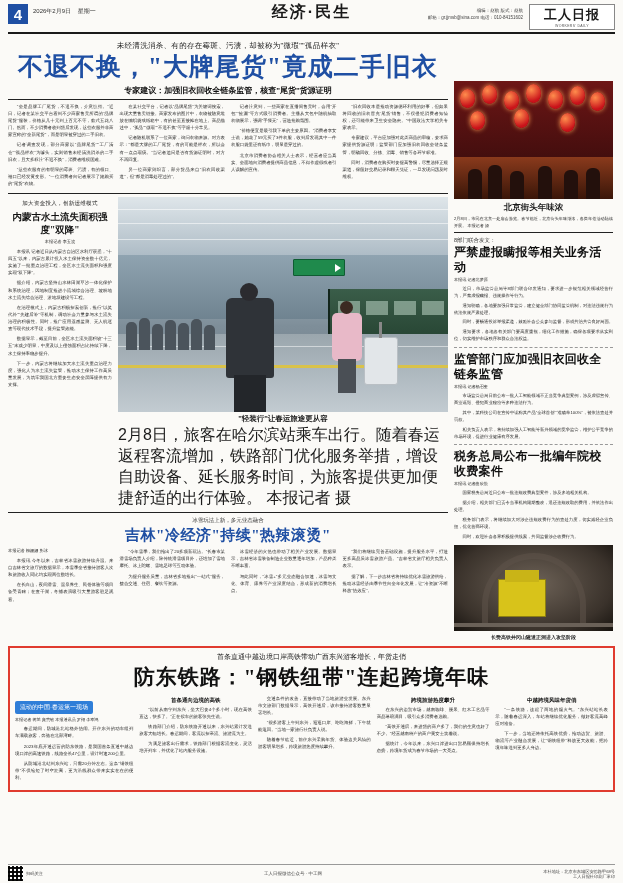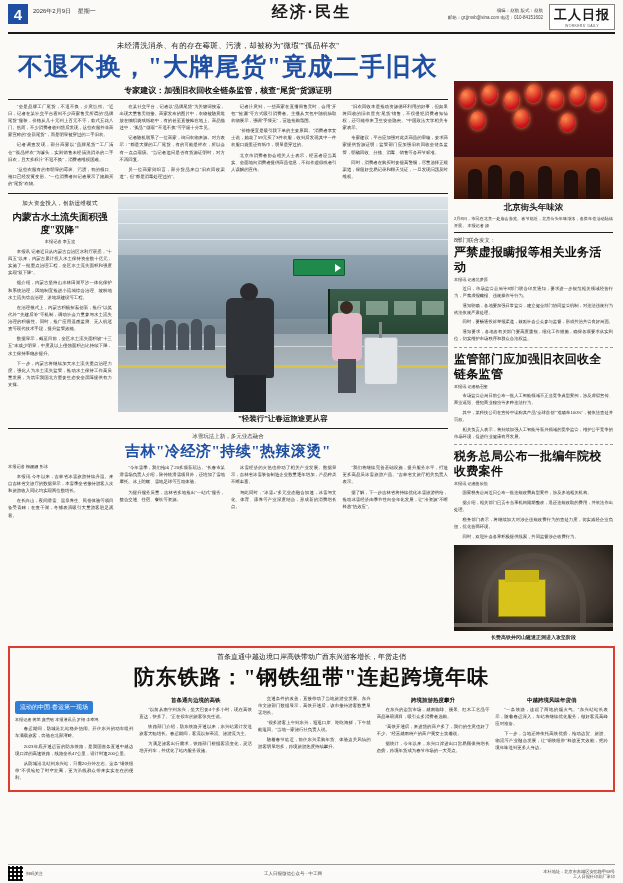--- a/index.html
+++ b/index.html
@@ -25,21 +25,21 @@
     justify-content:center; line-height:1; margin-right:5px;
   }
   .dateline { font-size:6px; color:#333; line-height:1.5; padding-top:3px; white-space:nowrap; }
   .section-title {
     position:absolute; left:50%; transform:translateX(-50%);
     font-size:16px; font-weight:bold; letter-spacing:2px; top:2px;
   }
   .masthead-right { margin-left:auto; display:flex; align-items:flex-start; gap:6px; }
   .contact-lines { font-size:4.5px; color:#444; line-height:1.6; text-align:right; padding-top:3px; }
   .paper-logo {
-    border:1px solid #888; background:#fff; padding:1px 4px; text-align:center;
+    border:1px solid #888; background:#fff; padding:1px 14px; text-align:center;
   }
   .paper-logo .cn { font-size:13px; font-weight:bold; letter-spacing:1px; font-family:"Liberation Serif", serif; }
   .paper-logo .en { font-size:3.5px; color:#555; letter-spacing:.3px; }
 
   
   .content { display:flex; gap:6px; padding-top:4px; }
   .col-left { width:440px; }
   .col-right { width:159px;margin-top:43px; }
 
   
@@ -299,20 +299,21 @@
               <div class="man-body"></div>
               <div class="man-head"></div>
               <div class="man-legs"></div>
               <div class="lugg"></div>
               <div class="w-body"></div>
               <div class="w-head"></div>
               <div class="w-legs"></div>
             </div>
           </div>
           <div class="photo-caption-bold">"轻装行"让春运旅途更从容</div>
+          <div class="cap">2月8日，旅客在哈尔滨站乘车出行。随着春运返程客流增加，铁路部门优化服务举措，增设自助设备、延长服务时间，为旅客提供更加便捷舒适的出行体验。  本报记者 摄</div>
         </div>
       </div>
 
       <div class="rule-thin"></div>
 
       <div>
         <div class="shoulder">冰雪玩法上新，多元业态融合</div>
         <div class="blue-head">吉林"冷经济"持续"热辣滚烫"</div>
         <div class="textcols">
           <div class="tcol">

